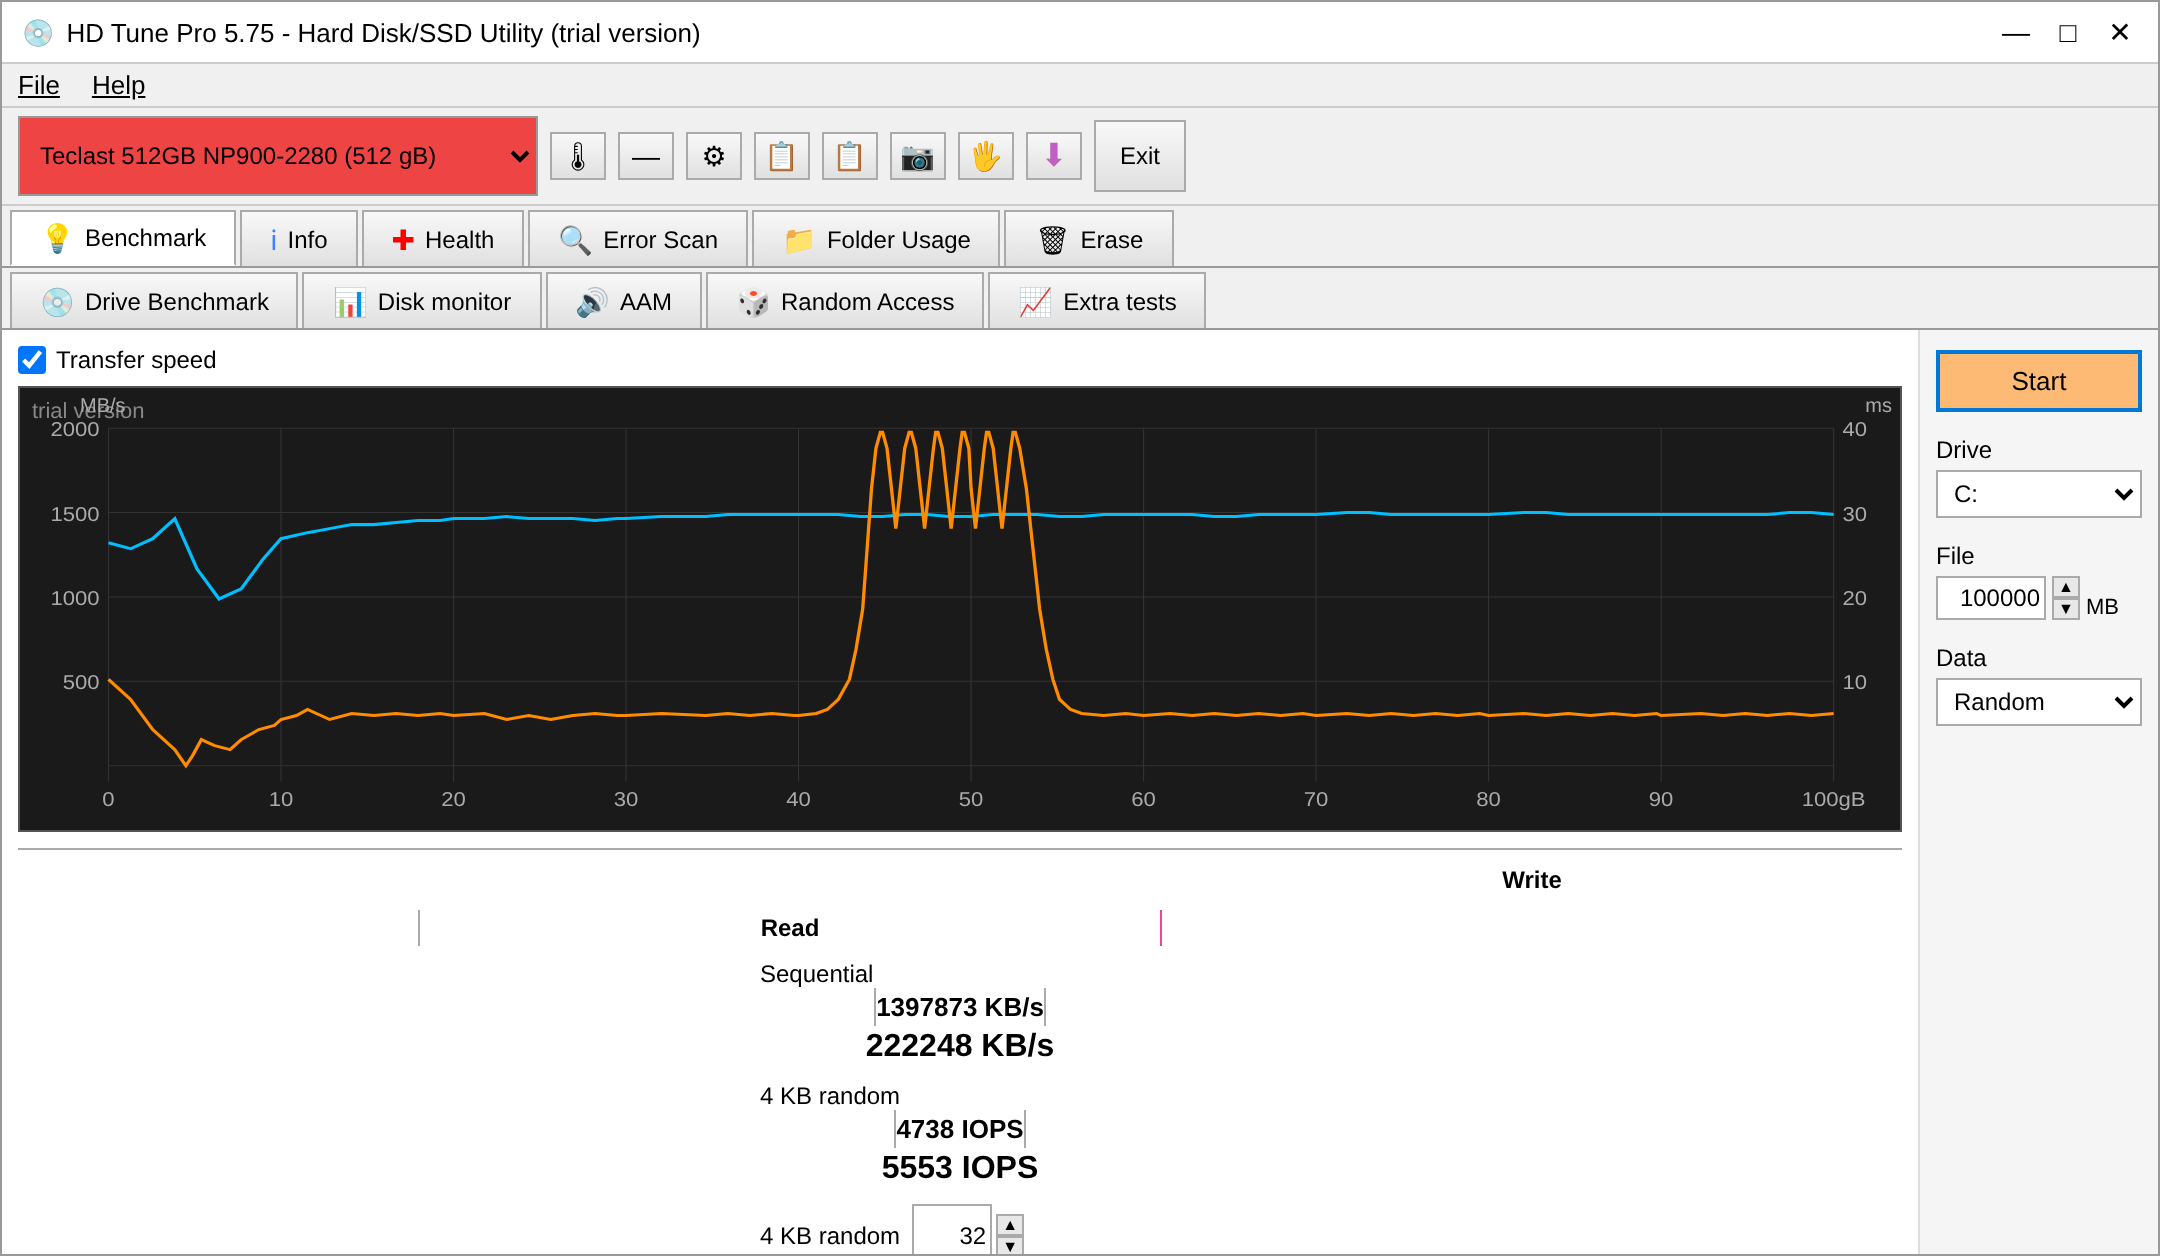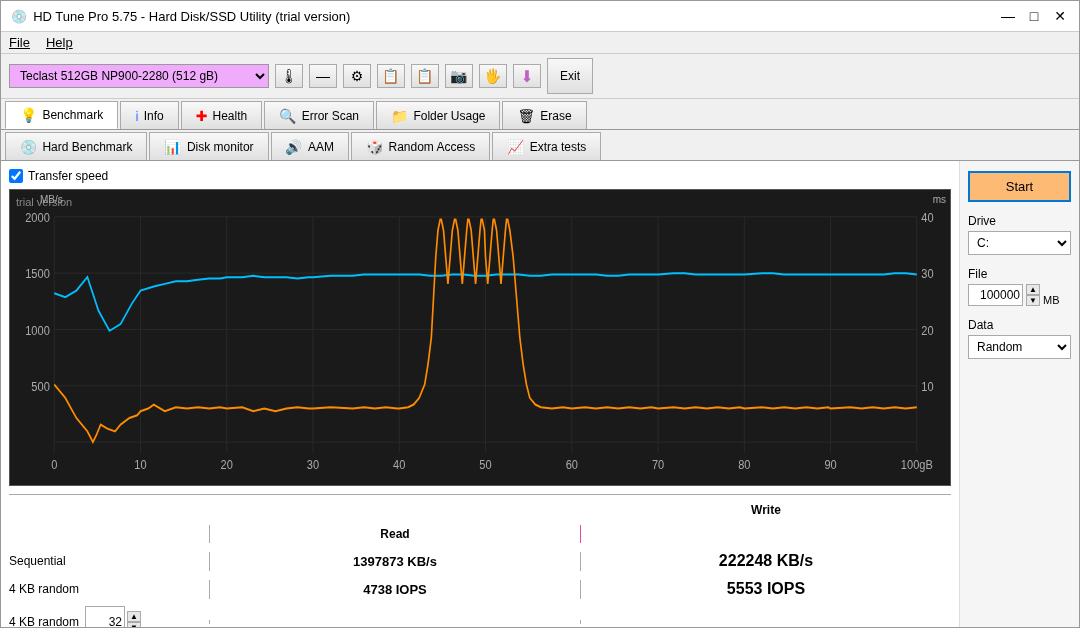--- a/index.html
+++ b/index.html
@@ -65,22 +65,22 @@
       display: flex;
       align-items: center;
       gap: 6px;
       border-bottom: 1px solid #ccc;
     }
     #drive-select {
       width: 260px;
       padding: 3px 6px;
       font-size: 12px;
       border: 1px solid #999;
-      background: #f0abfc;
-      height: 24px;
+      background: #ef4444;
+      height: 40px;
     }
     .toolbar-icon-btn {
       width: 28px;
       height: 24px;
       border: 1px solid #aaa;
       background: linear-gradient(to bottom, #f8f8f8, #e0e0e0);
       cursor: pointer;
       display: flex;
       align-items: center;
       justify-content: center;
@@ -180,20 +180,21 @@
     .results-header .col-write {
       flex: 1;
       text-align: center;
       font-weight: 600;
       padding: 2px 0;
     }
     .results-row {
       display: flex;
       align-items: center;
       padding: 3px 0;
+      flex-direction: column;
     }
     .results-row .col-label { width: 200px; font-size: 12px; }
     .results-row .col-read {
       flex: 1;
       text-align: center;
       font-weight: 700;
       font-size: 13px;
       border-left: 1px solid #aaa;
       border-right: 1px solid #aaa;
       padding: 2px 0;
@@ -373,21 +374,21 @@
   </div>
   <div class="tab">
     <span class="tab-icon">🗑</span>
     <span>Erase</span>
   </div>
 </div>
 
 <div id="tabs-row2">
   <div class="tab">
     <span class="tab-icon">💿</span>
-    <span>Hard Benchmark</span>
+    <span>Drive Benchmark</span>
   </div>
   <div class="tab">
     <span class="tab-icon">📊</span>
     <span>Disk monitor</span>
   </div>
   <div class="tab">
     <span class="tab-icon">🔊</span>
     <span>AAM</span>
   </div>
   <div class="tab">

